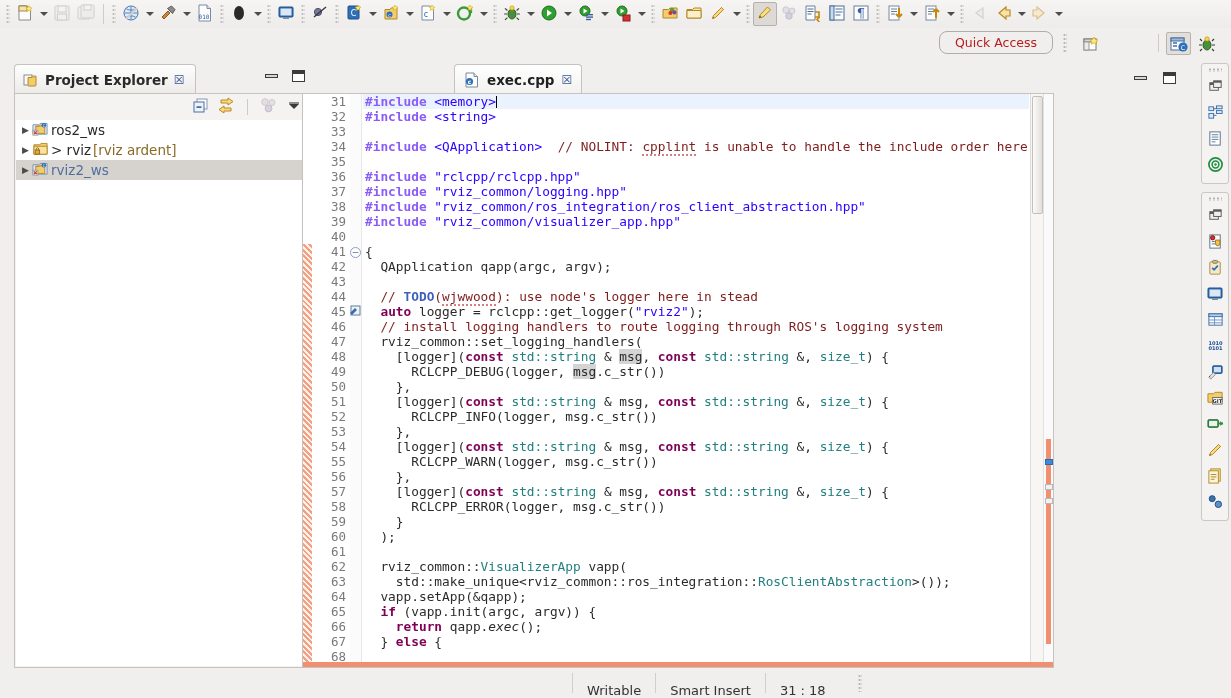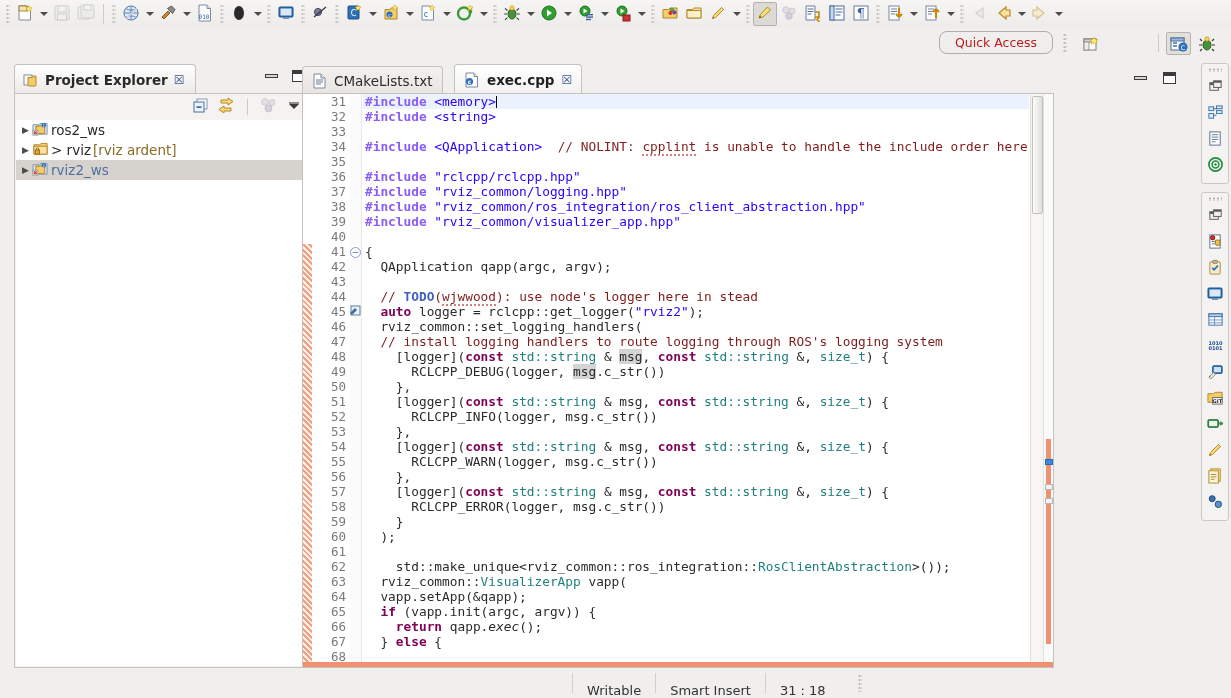--- a/index.html
+++ b/index.html
@@ -560,28 +560,20 @@
                 <path d="M2.2 11l2.8 2.8M5 11l-2.8 2.8" stroke="#d03030" stroke-width="1.2"></path>
               </svg></span>
             <span class="tree-label sel">rviz2_ws</span>
           </div>
         </div>
     </div>
   </div>
 
   <div class="editor">
     <div class="ed-tabrow">
-      <div class="ed-tab inactive">
-        <svg width="15" height="16" viewBox="0 0 15 16">
-          <path d="M2 1 h7 l4 4 v10 H2 z" fill="#fdfdfd" stroke="#7b8aa0"></path>
-          <path d="M9 1 v4 h4" fill="#e3e9f2" stroke="#7b8aa0"></path>
-          <path d="M4 7 h7 M4 9 h7 M4 11 h5" stroke="#6a7f9c" stroke-width="1"></path>
-        </svg>
-        <span>CMakeLists.txt</span>
-      </div>
       <div class="ed-tab active">
         <svg width="16" height="16" viewBox="0 0 16 16">
           <path d="M2 1 h8 l3.5 3.5 V15 H2 z" fill="#fdfdfd" stroke="#7b8aa0"></path>
           <path d="M10 1 v3.5 h3.5" fill="#e3e9f2" stroke="#7b8aa0"></path>
           <circle cx="5.5" cy="9.5" r="3.6" fill="#2d6fb8"></circle>
           <text x="5.5" y="12" font-size="6" fill="#fff" text-anchor="middle" font-family="DejaVu Sans">c</text>
         </svg>
         <span>exec.cpp</span>
         <span class="pe-close">☒</span>
       </div>
@@ -687,38 +679,38 @@
           <div class="cl"><span class="pp">#include </span><span class="str">"rclcpp/rclcpp.hpp"</span></div>
           <div class="cl"><span class="pp">#include </span><span class="str">"rviz_common/logging.hpp"</span></div>
           <div class="cl"><span class="pp">#include </span><span class="str">"rviz_common/ros_integration/ros_client_abstraction.hpp"</span></div>
           <div class="cl"><span class="pp">#include </span><span class="str">"rviz_common/visualizer_app.hpp"</span></div>
           <div class="cl"></div>
           <div class="cl"><span>{</span></div>
           <div class="cl"><span>  QApplication qapp(argc, argv);</span></div>
           <div class="cl"></div>
           <div class="cl"><span class="cmt">  // </span><span class="todo">TODO</span><span class="cmt">(</span><span class="cmt squiggle">wjwwood</span><span class="cmt">): use node's logger here in stead</span></div>
           <div class="cl"><span>  </span><span class="kw">auto</span><span> logger = rclcpp::get_logger(</span><span class="str">"rviz2"</span><span>);</span></div>
+          <div class="cl"><span class="cmt">  // install logging handlers to route logging through ROS's logging system</span></div>
           <div class="cl"><span>  rviz_common::set_logging_handlers(</span></div>
-          <div class="cl"><span class="cmt">  // install logging handlers to route logging through ROS's logging system</span></div>
           <div class="cl"><span>    [logger](</span><span class="kw">const</span><span> </span><span class="typ">std::string</span><span> &amp; </span><span class="hl">msg</span><span>, </span><span class="kw">const</span><span> </span><span class="typ">std::string</span><span> &amp;, </span><span class="typ">size_t</span><span>) {</span></div>
           <div class="cl"><span>      RCLCPP_DEBUG(logger, </span><span class="hl">msg</span><span>.c_str())</span></div>
           <div class="cl"><span>    },</span></div>
           <div class="cl"><span>    [logger](</span><span class="kw">const</span><span> </span><span class="typ">std::string</span><span> &amp; msg, </span><span class="kw">const</span><span> </span><span class="typ">std::string</span><span> &amp;, </span><span class="typ">size_t</span><span>) {</span></div>
           <div class="cl"><span>      RCLCPP_INFO(logger, msg.c_str())</span></div>
           <div class="cl"><span>    },</span></div>
           <div class="cl"><span>    [logger](</span><span class="kw">const</span><span> </span><span class="typ">std::string</span><span> &amp; msg, </span><span class="kw">const</span><span> </span><span class="typ">std::string</span><span> &amp;, </span><span class="typ">size_t</span><span>) {</span></div>
           <div class="cl"><span>      RCLCPP_WARN(logger, msg.c_str())</span></div>
           <div class="cl"><span>    },</span></div>
           <div class="cl"><span>    [logger](</span><span class="kw">const</span><span> </span><span class="typ">std::string</span><span> &amp; msg, </span><span class="kw">const</span><span> </span><span class="typ">std::string</span><span> &amp;, </span><span class="typ">size_t</span><span>) {</span></div>
           <div class="cl"><span>      RCLCPP_ERROR(logger, msg.c_str())</span></div>
           <div class="cl"><span>    }</span></div>
           <div class="cl"><span>  );</span></div>
           <div class="cl"></div>
+          <div class="cl"><span>  rviz_common::</span><span class="cls">VisualizerApp</span><span> vapp(</span></div>
           <div class="cl"><span>    std::make_unique&lt;rviz_common::ros_integration::</span><span class="cls">RosClientAbstraction</span><span>&gt;());</span></div>
-          <div class="cl"><span>  rviz_common::</span><span class="cls">VisualizerApp</span><span> vapp(</span></div>
           <div class="cl"><span>  vapp.setApp(&amp;qapp);</span></div>
           <div class="cl"><span>  </span><span class="kw">if</span><span> (vapp.init(argc, argv)) {</span></div>
           <div class="cl"><span>    </span><span class="kw">return</span><span> qapp.</span><span class="ital">exec</span><span>();</span></div>
           <div class="cl"><span>  } </span><span class="kw">else</span><span> {</span></div>
         </div>
       <div class="vsb">
         <div class="vsb-thumb"></div>
       </div>
       <div class="ovr">
         <div class="ovr-change" style="top:345px;height:205px;"></div>

